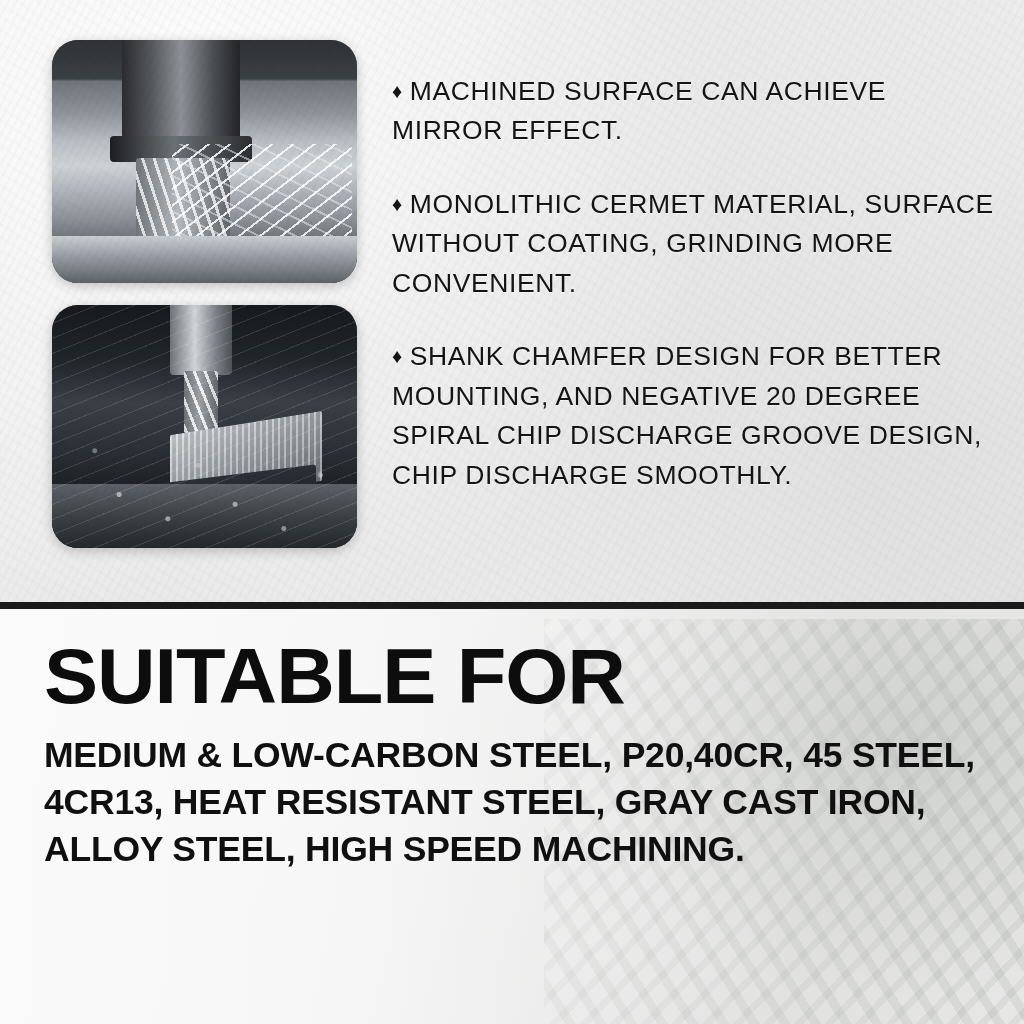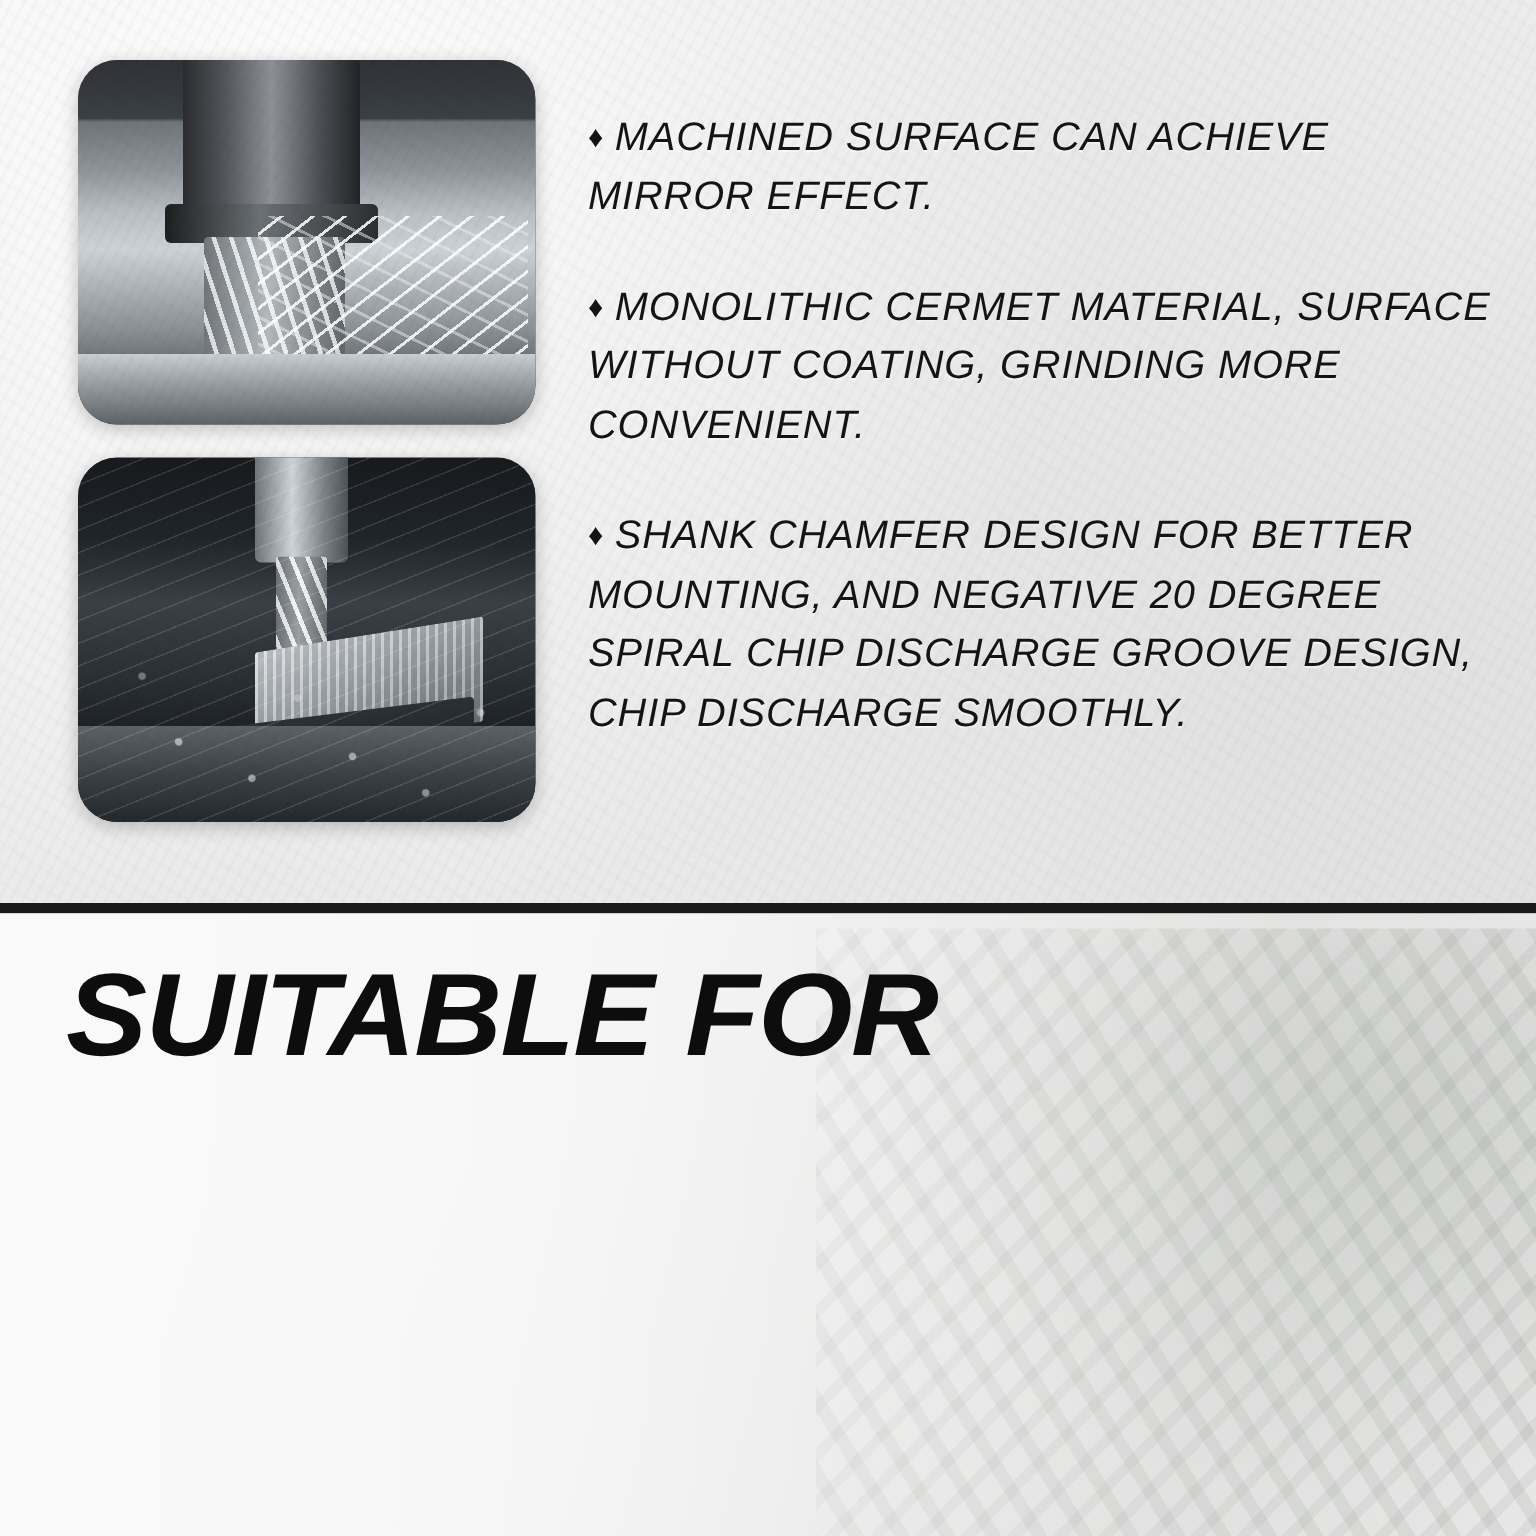--- a/index.html
+++ b/index.html
@@ -8,22 +8,21 @@
     width: 1024px;
     height: 1024px;
     overflow: hidden;
     font-family: "Liberation Sans", sans-serif;
   }
 
   .page {
     position: relative;
     width: 984px;
     height: 1024px;
-    background: #86efac;
-    font-style: italic;
+    background: #f97316;
   }
 
   
   .top-section {
     position: absolute;
     left: 0; top: 0;
     width: 1024px;
     height: 602px;
     background:
       radial-gradient(circle at 20% 15%, rgba(255,255,255,0.85), rgba(255,255,255,0) 55%),
@@ -291,16 +290,17 @@
       </div>
 
     </div>
   </div>
 
   <div class="divider"></div>
 
   <div class="bottom-section">
     <div class="bottom-content">
       <div class="headline">Suitable for</div>
+      <div class="subhead">Medium &amp; low-carbon steel, P20,40Cr, 45 steel, 4Cr13, heat resistant steel, gray cast iron, alloy steel, high speed machining.</div>
     </div>
   </div>
 
 </div>
 
 </body></html>

